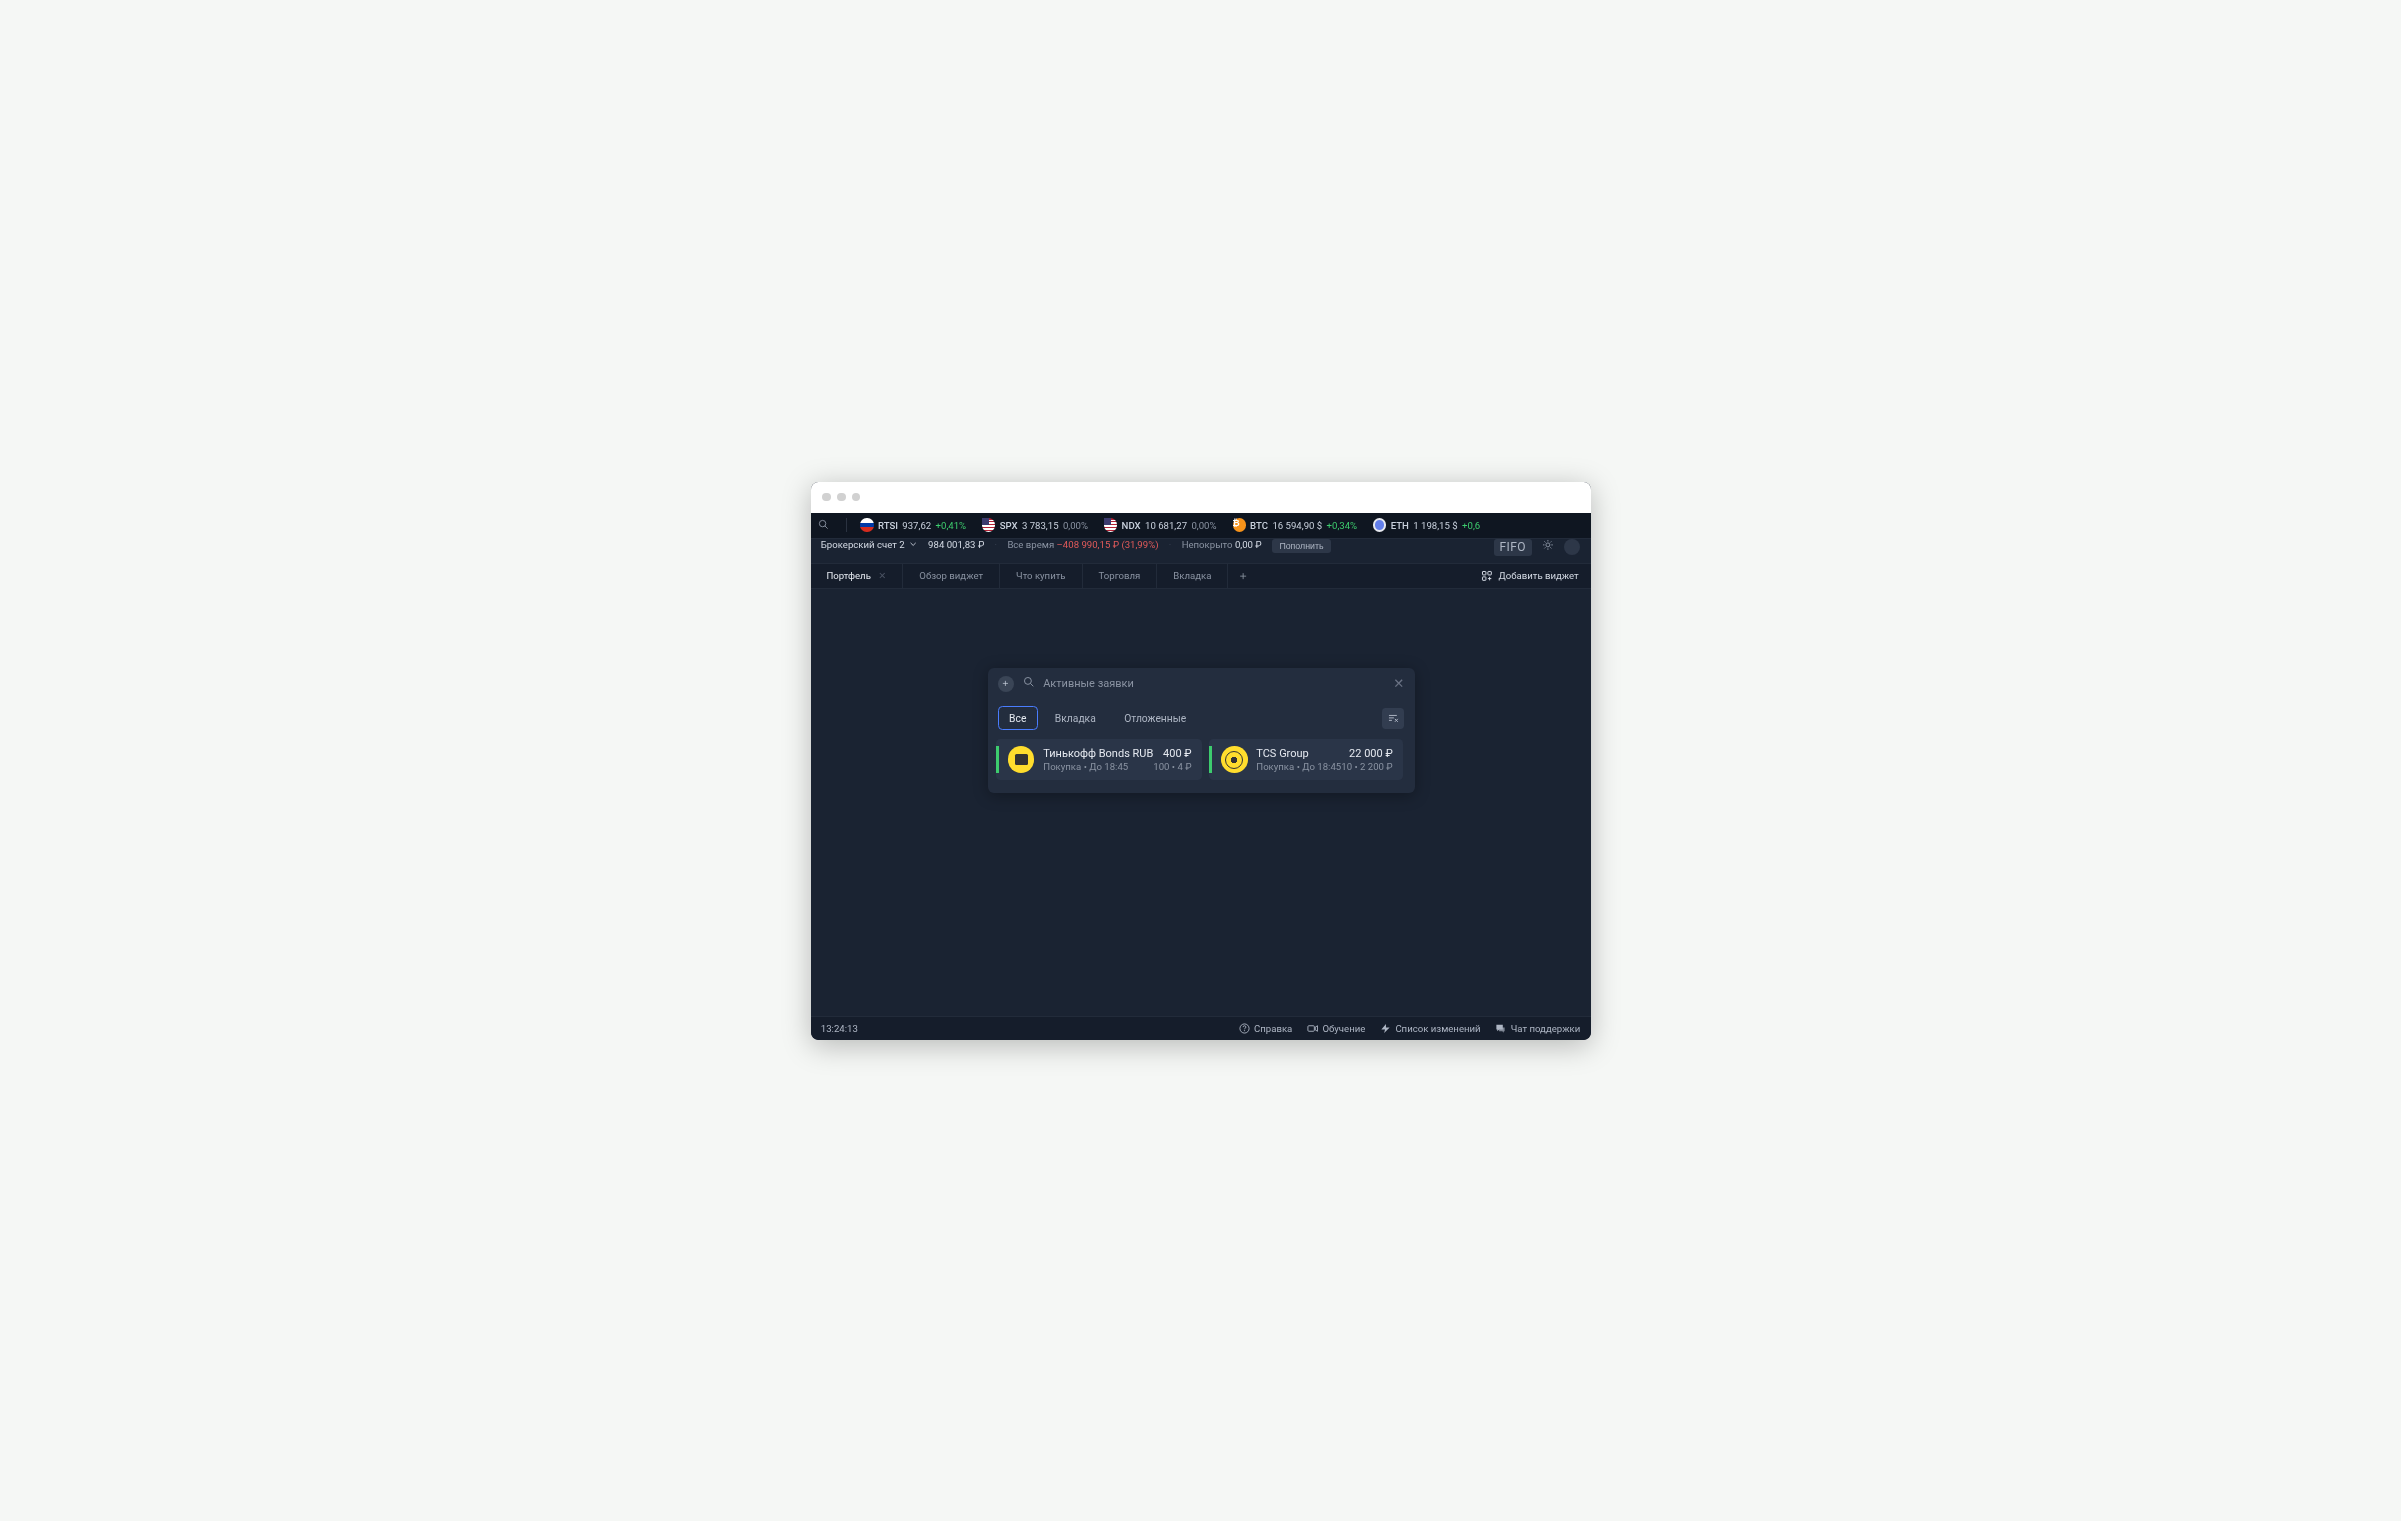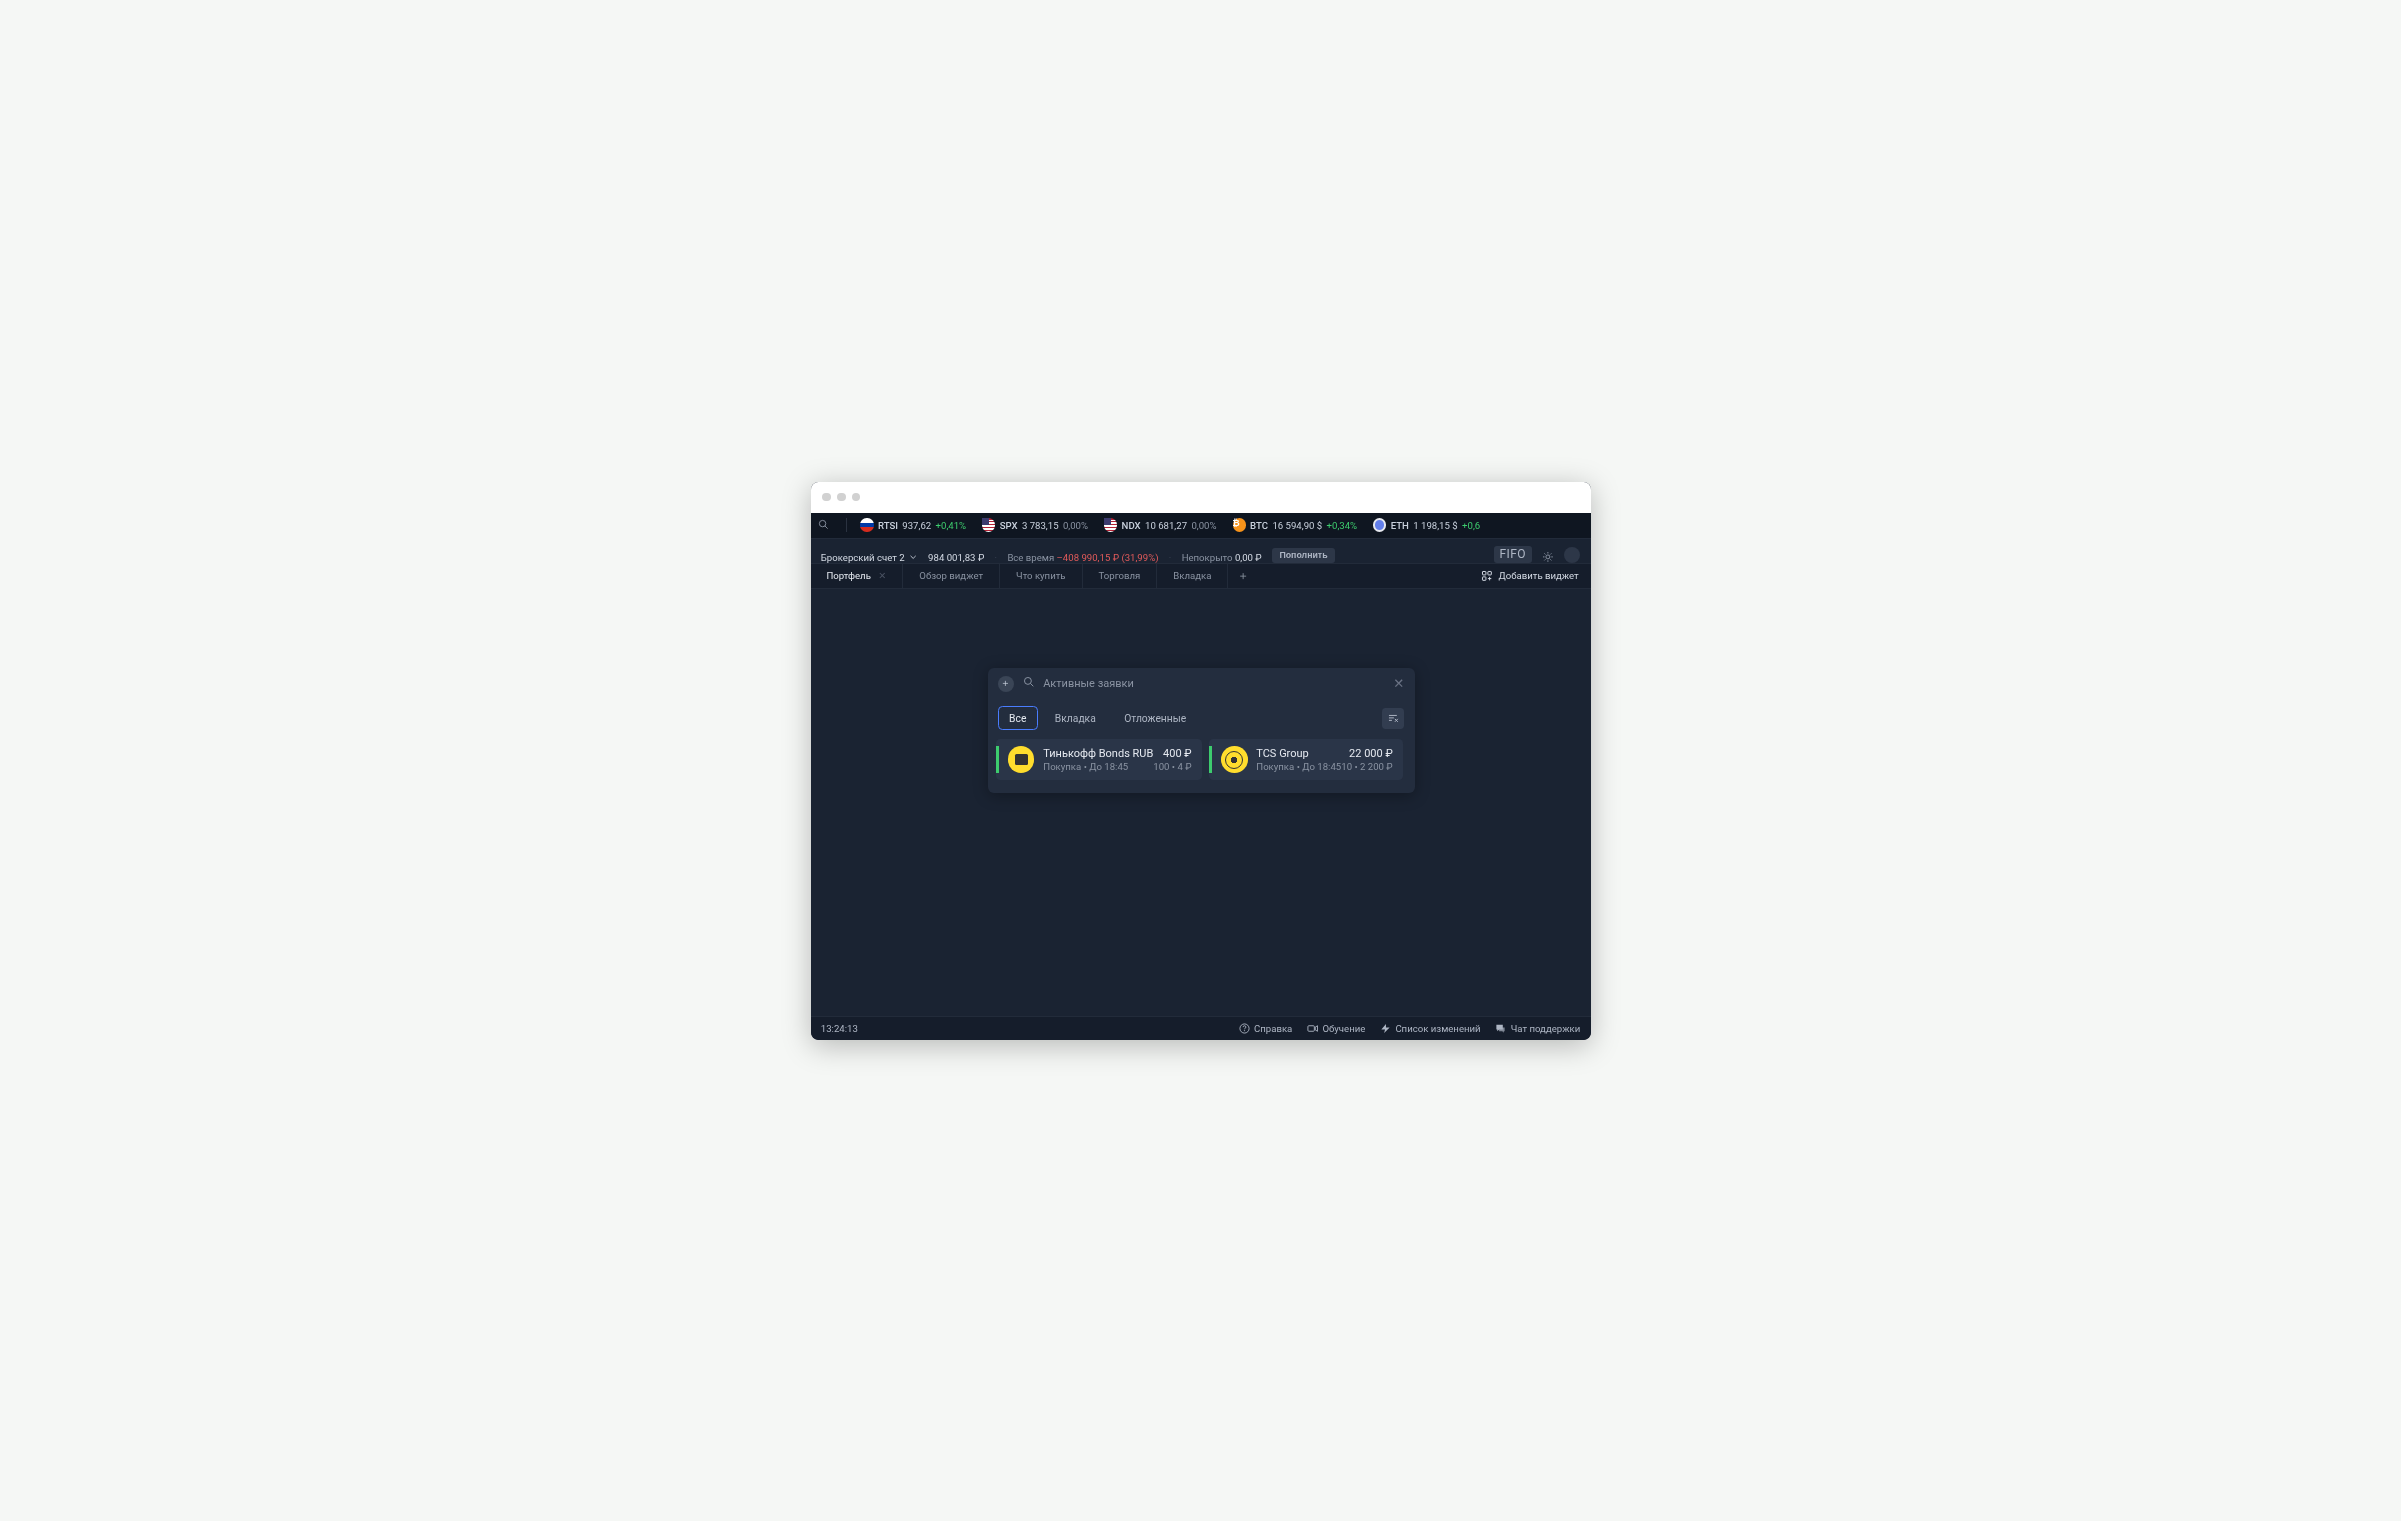--- a/index.html
+++ b/index.html
@@ -57,37 +57,37 @@
   .tick .sym { font-weight:500; color:#c8d0dc; }
   .tick .val { color:#c8d0dc; }
   .tick .chg-pos { color:#3dcc6e; }
   .tick .chg-neut { color:#8a93a2; }
 
   
   .acctbar {
     height: 25px;
     background: #1a2332;
     display: flex;
-    align-items: flex-end;
+    align-items: flex-start;
     padding: 0 10.3px;
     gap: 10.3px;
     font-size: 9.6px;
     color: #aeb6c4;
     border-top: 0.7px solid #222b3a;
   }
   .acct-name { display:flex; align-items:center; gap:2.9px; color:#d5dbe5; }
   .acct-name svg { width:10.3px; height:10.3px; }
   .acct-bal { color:#d5dbe5; }
   .acct-period { color:#8a93a2; }
   .acct-change { color:#e05a5a; }
   .acct-uncov { color:#8a93a2; }
   .acct-dot { color:#3a4252; }
   .pill-btn {
     background:#2d3748; color:#aeb6c4; border:none; padding:2.2px 7.4px;
-    border-radius:2.9px; font-size:8.8px; cursor:pointer;font-weight:bold;
+    border-radius:2.9px; font-size:8.8px; cursor:pointer;
   }
   .acctbar .spacer { flex:1; }
   .fifo {
     background:#2d3748; color:#aeb6c4; padding:1.5px 5.9px; border-radius:2.9px;
     font-size:12px; letter-spacing:0.4px;
   }
   .icon-btn { color:#8a93a2; cursor:pointer; display:flex; align-items:center; }
   .avatar { width:16px; height:16px; border-radius:50%; background:#2d3748; }
 
   

